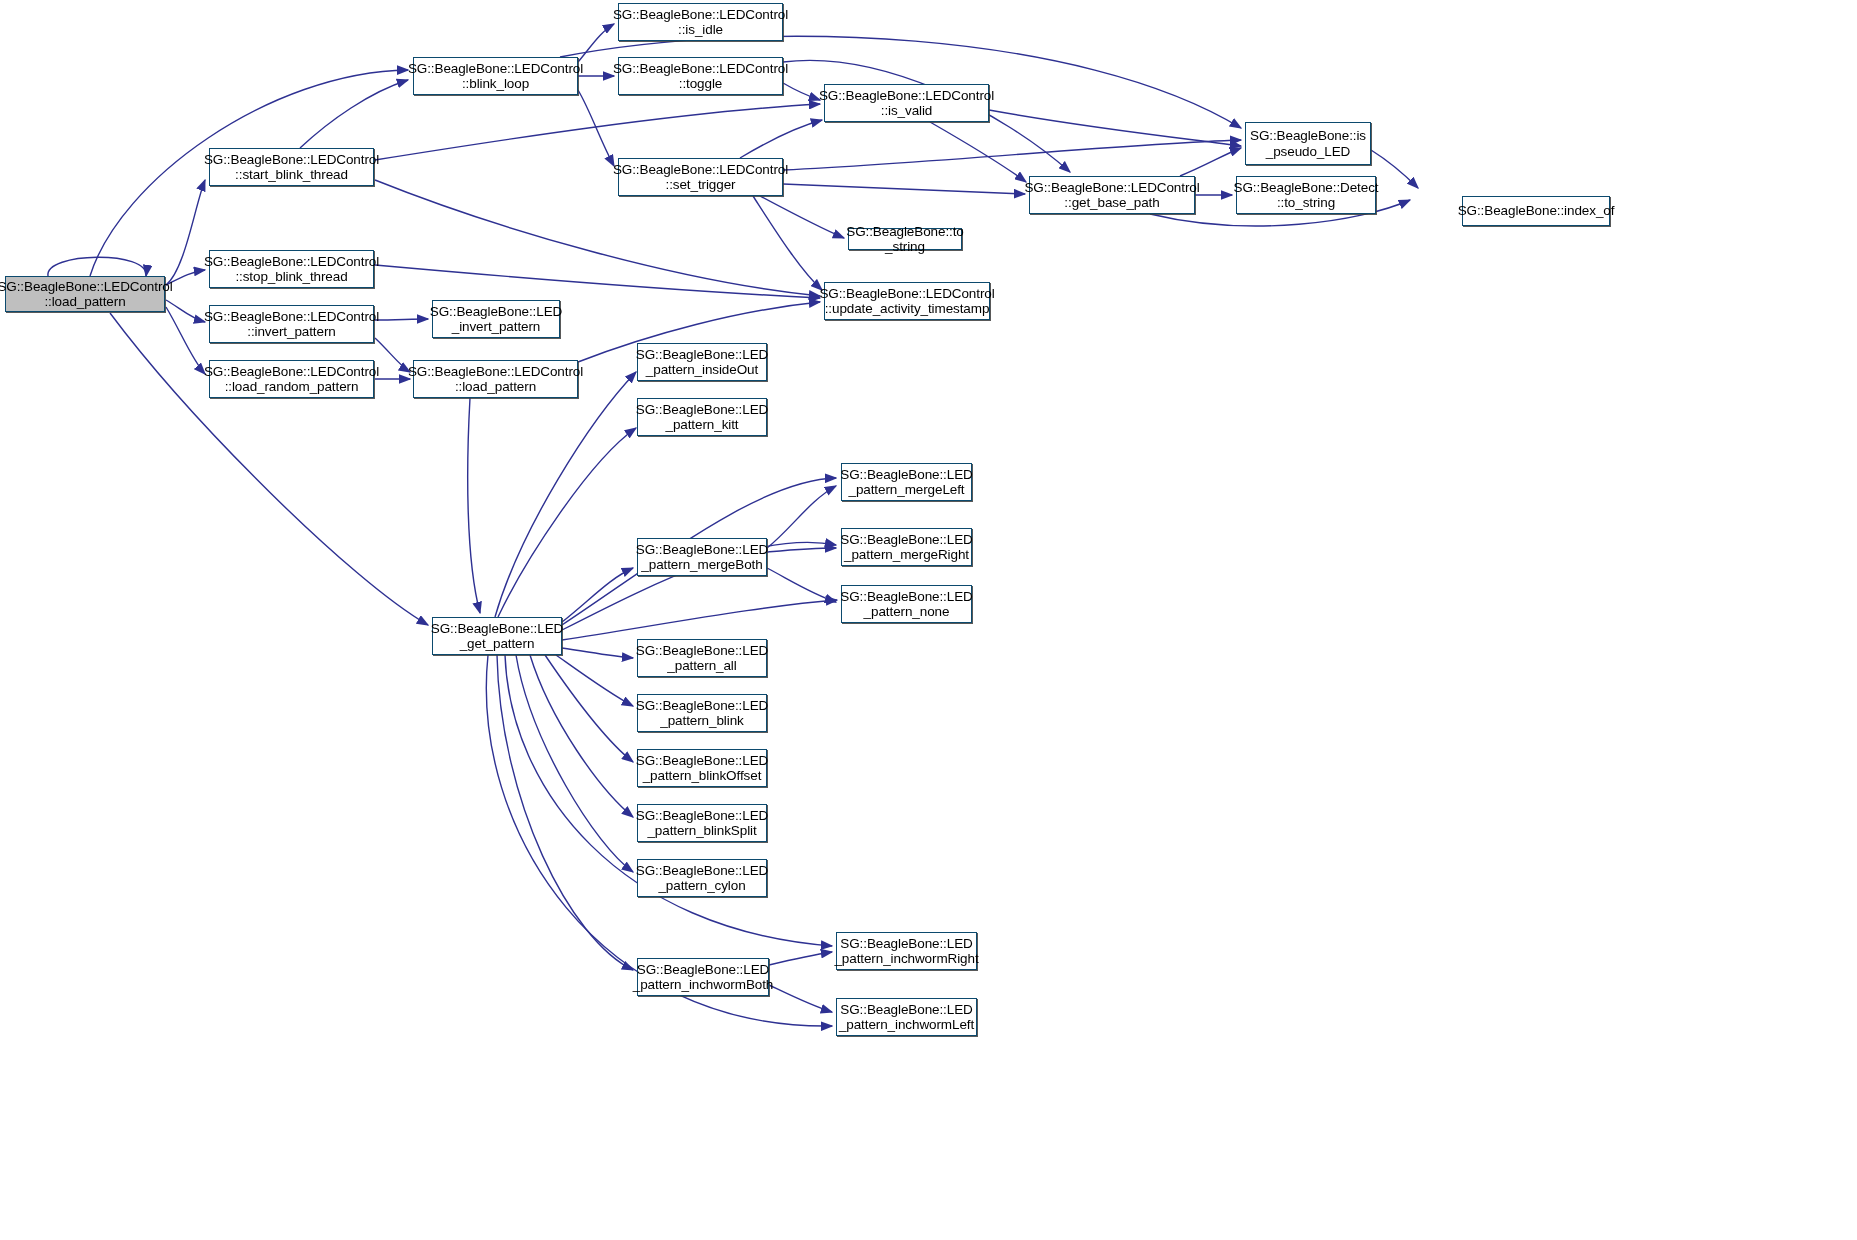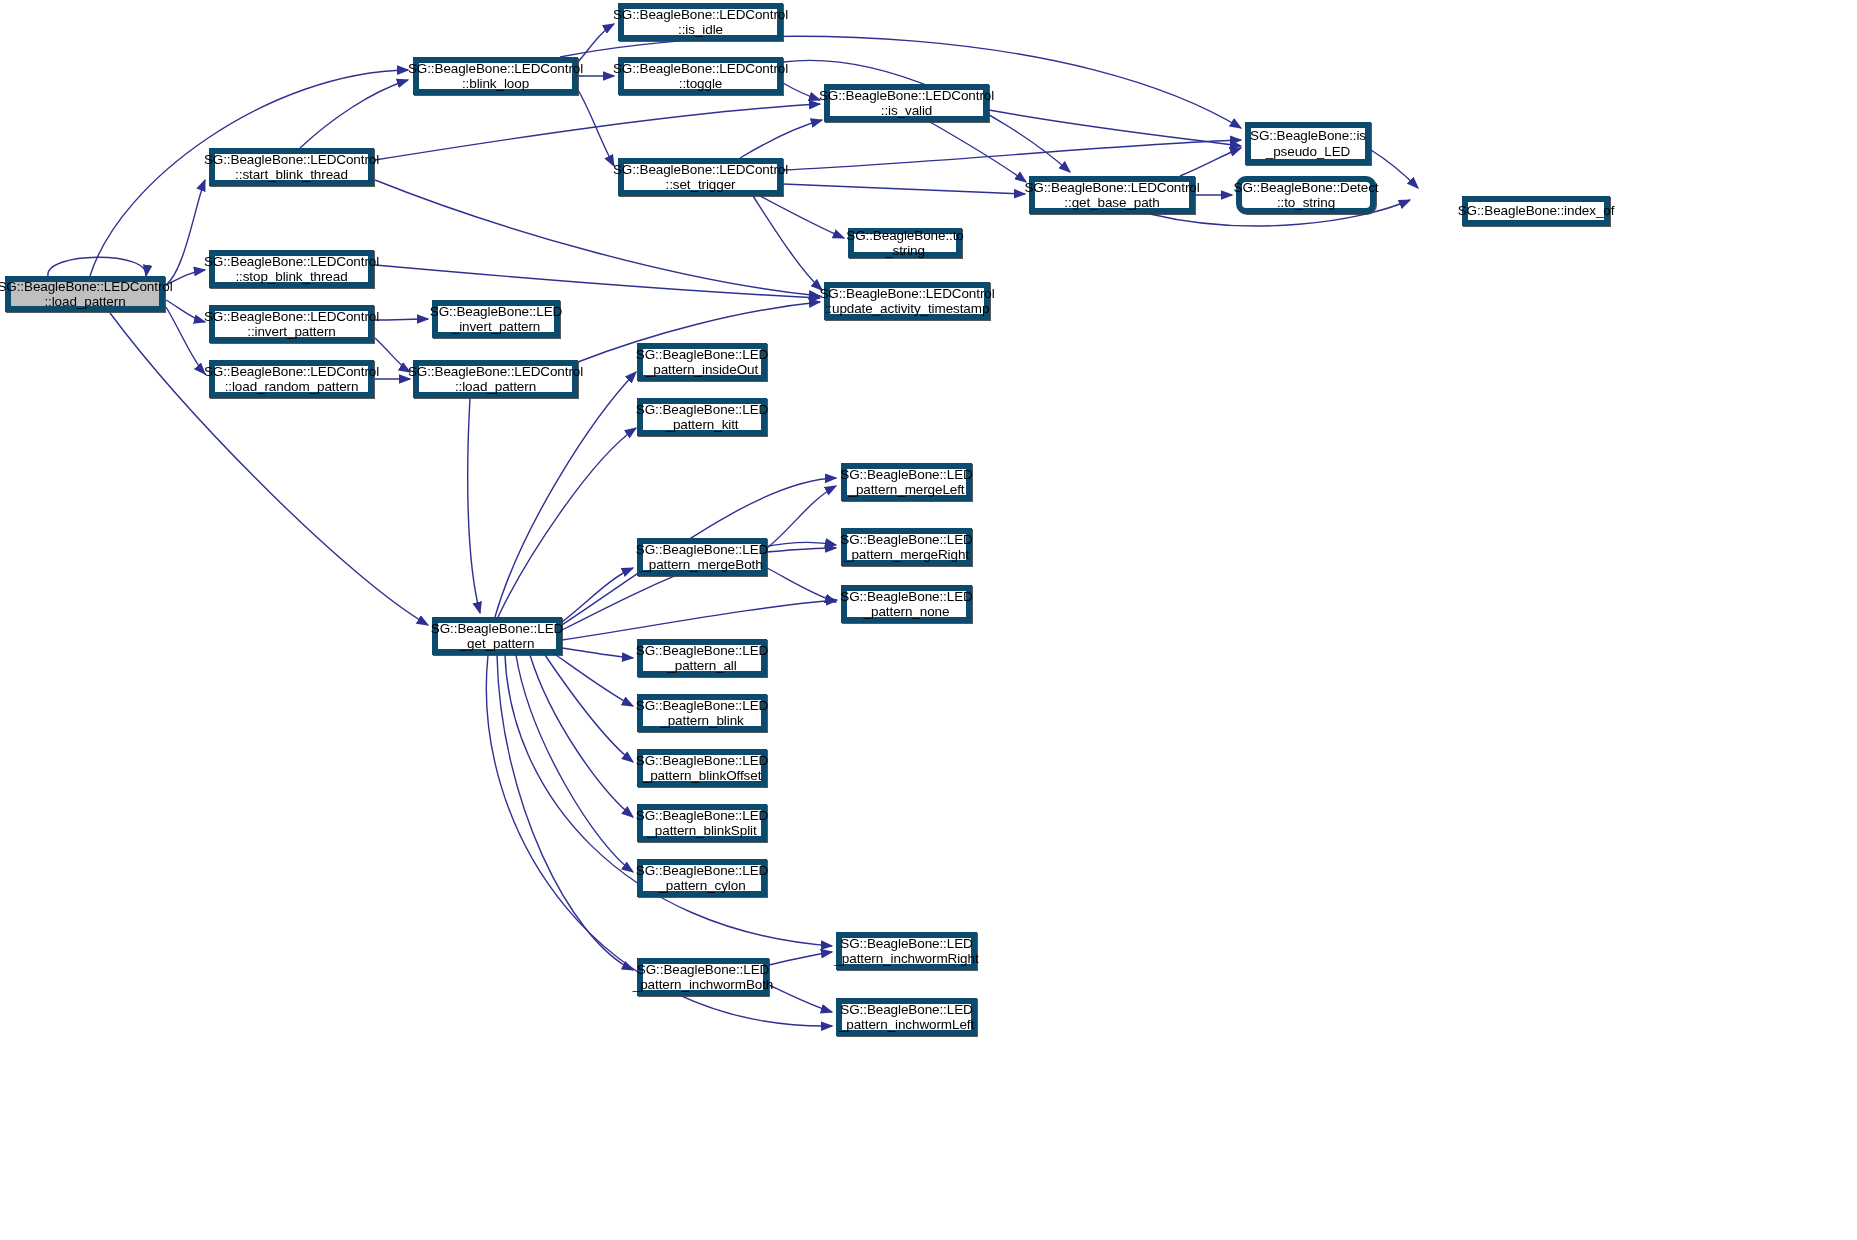--- a/index.html
+++ b/index.html
@@ -19,21 +19,21 @@
     position: absolute;
     left: 0;
     top: 0;
     width: 1857px;
     height: 1240px;
     pointer-events: none;
   }
   .graph-node {
     position: absolute;
     box-sizing: border-box;
-    border: 6px solid #0c4a6e;
+    border: 1px solid #0c4a6e;
     background: #ffffff;
     color: #000000;
     display: flex;
     flex-direction: column;
     align-items: center;
     justify-content: center;
     text-align: center;
     font-size: 13.5px;
     line-height: 15.5px;
     letter-spacing: -0.1px;
@@ -142,28 +142,28 @@
         <span class="node-line">::set_trigger</span>
       </div>
       <div class="graph-node" style="left: 1245px; top: 122px; width: 126px; height: 43px;">
         <span class="node-line">SG::BeagleBone::is</span>
         <span class="node-line">_pseudo_LED</span>
       </div>
       <div class="graph-node" style="left: 1029px; top: 176px; width: 166px; height: 38px;">
         <span class="node-line">SG::BeagleBone::LEDControl</span>
         <span class="node-line">::get_base_path</span>
       </div>
-      <div class="graph-node" style="left: 1236px; top: 176px; width: 140px; height: 38px; border-radius: 10px;">
+      <div class="graph-node" style="left: 1236px; top: 176px; width: 140px; height: 38px;">
         <span class="node-line">SG::BeagleBone::Detect</span>
         <span class="node-line">::to_string</span>
       </div>
       <div class="graph-node" style="left: 1414px; top: 196px; width: 148px; height: 30px; margin-left: 48px;">
         <span class="node-line">SG::BeagleBone::index_of</span>
       </div>
-      <div class="graph-node" style="left: 848px; top: 228px; width: 114px; height: 30px;">
+      <div class="graph-node" style="left: 848px; top: 228px; width: 114px; height: 22px;">
         <span class="node-line">SG::BeagleBone::to</span>
         <span class="node-line">_string</span>
       </div>
       <div class="graph-node" style="left: 824px; top: 282px; width: 166px; height: 38px;">
         <span class="node-line">SG::BeagleBone::LEDControl</span>
         <span class="node-line">::update_activity_timestamp</span>
       </div>
       <div class="graph-node" style="left: 209px; top: 250px; width: 165px; height: 38px;">
         <span class="node-line">SG::BeagleBone::LEDControl</span>
         <span class="node-line">::stop_blink_thread</span>

